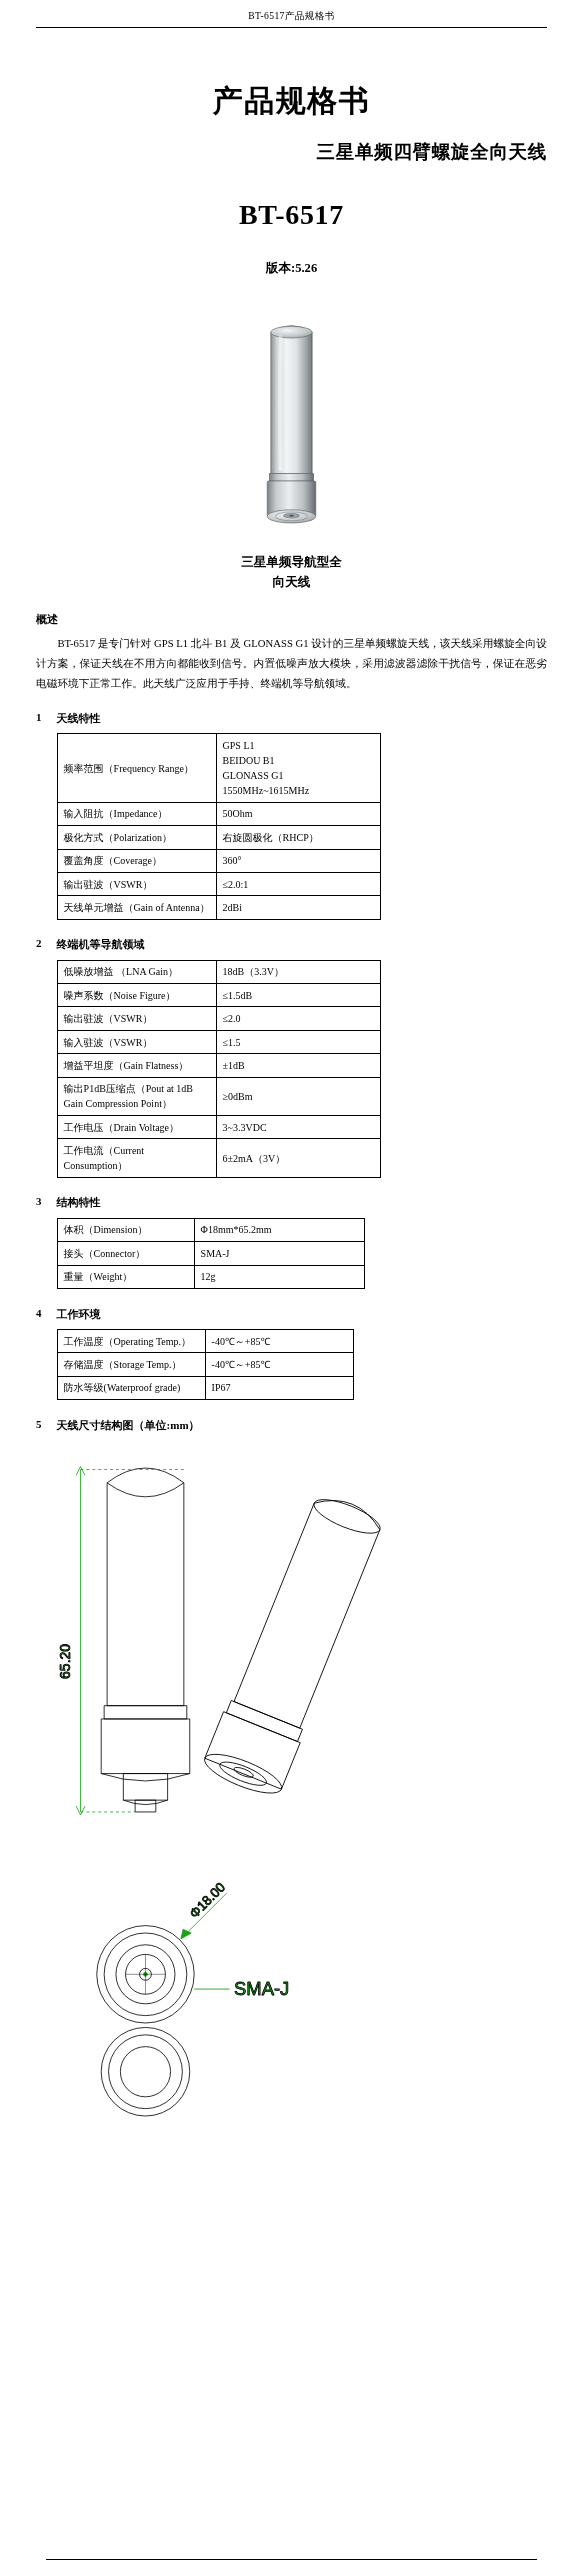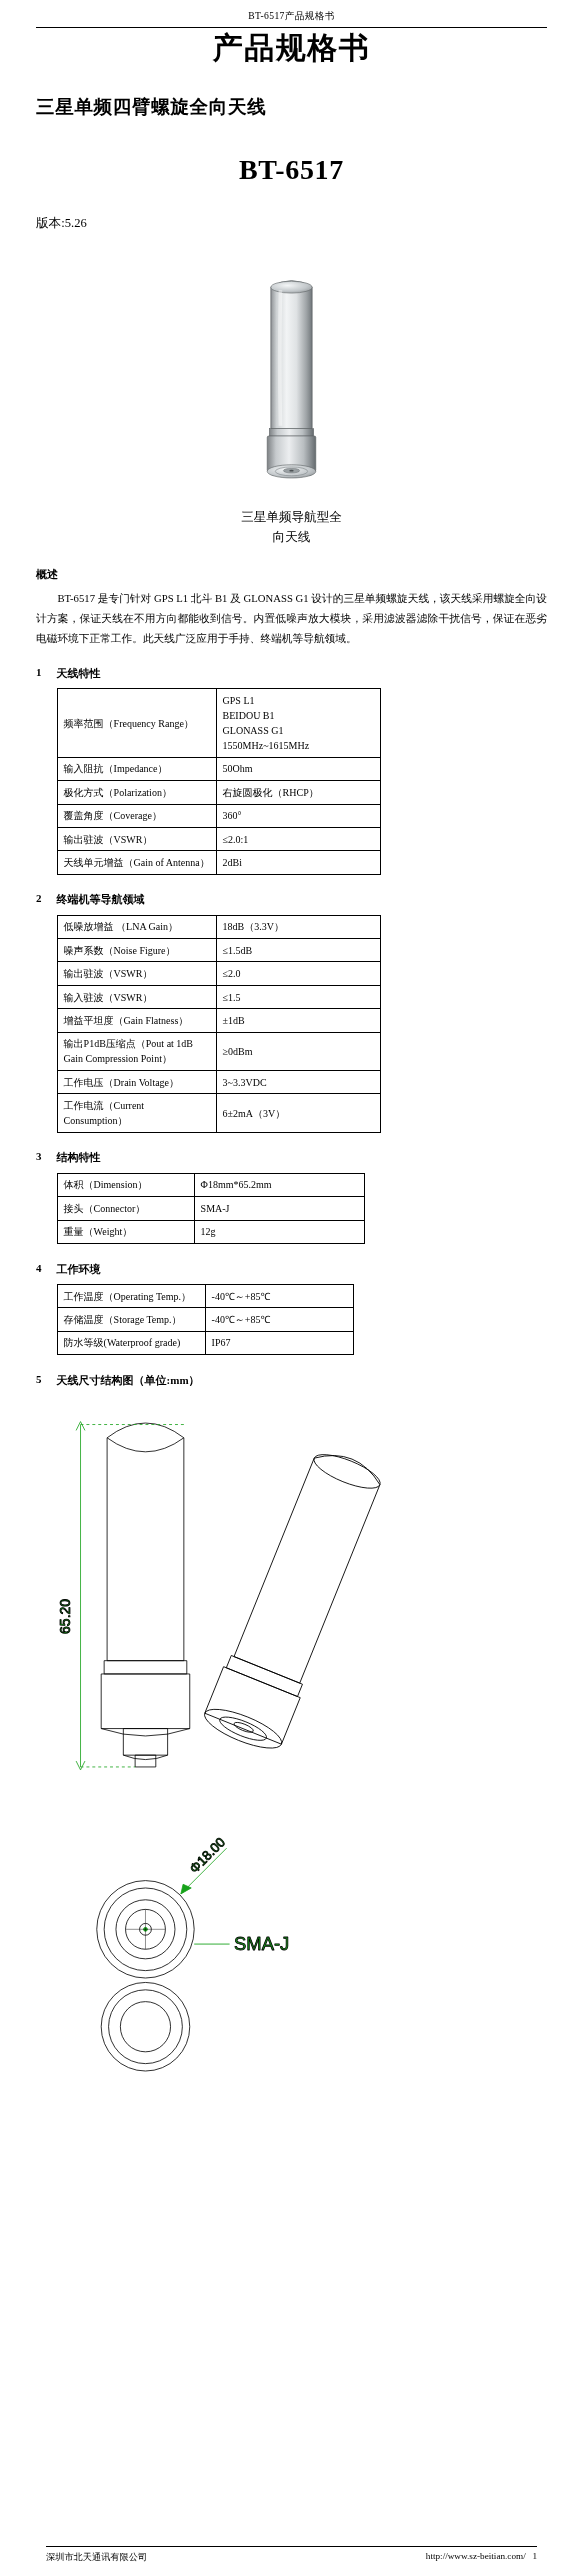--- a/index.html
+++ b/index.html
@@ -27,55 +27,56 @@
   .hr-top {
     border: 0;
     border-top: 0.7px solid #000;
     margin: 0 0 0 0;
   }
   
   .title-main {
     text-align: center;
     font-size: 30px;
     font-weight: bold;
+    margin-top: 53px;
     letter-spacing: 1.5px;
   }
   .title-sub {
-    text-align: left;
+    text-align: right;
     font-size: 18.5px;
     font-weight: bold;
-    margin-top: 25px;
+    margin-top: 17px;
     letter-spacing: 0.7px;
   }
   .title-model {
     text-align: center;
     font-size: 28px;
     font-weight: bold;
     margin-top: 35px;
     letter-spacing: 0.7px;
   }
   .title-version {
-    text-align: left;
+    text-align: center;
     font-size: 12.6px;
-    font-weight: normal;
+    font-weight: bold;
     margin-top: 29.5px;
   }
   
   .hero {
     margin-top: 31px;
     height: 229px;
     display: flex;
     align-items: flex-end;
     justify-content: center;
   }
   .hero svg { display:block; }
   .hero-caption {
     text-align: center;
     font-size: 12.6px;
-    font-weight: normal;
+    font-weight: bold;
     line-height: 1.55;
     margin-top: 16px;
   }
   
   h2.section-heading {
     font-size: 11px;
     font-weight: bold;
     margin: 19px 0 7.4px 0;
   }
   .numbered-heading {
@@ -383,23 +384,16 @@
         <g stroke="#17a21a" stroke-width="1.2">
           <path d="M214 744 L262 744"></path>
         </g>
         <text x="268" y="752" fill="#17a21a" font-family="'Liberation Sans', sans-serif" font-size="25">SMA-J</text>
       </g>
     </svg>
   </div>
 
   <div class="footer-wrap">
     <hr class="hr-bottom">
-    <div class="footer">
-      <span>深圳市北天通讯有限公司</span>
-      <span>
-        <span>http://www.sz-beitian.com/</span>
-        <span class="page-num">1</span>
-      </span>
-    </div>
   </div>
 
 </div>
 
 
 </body></html>

